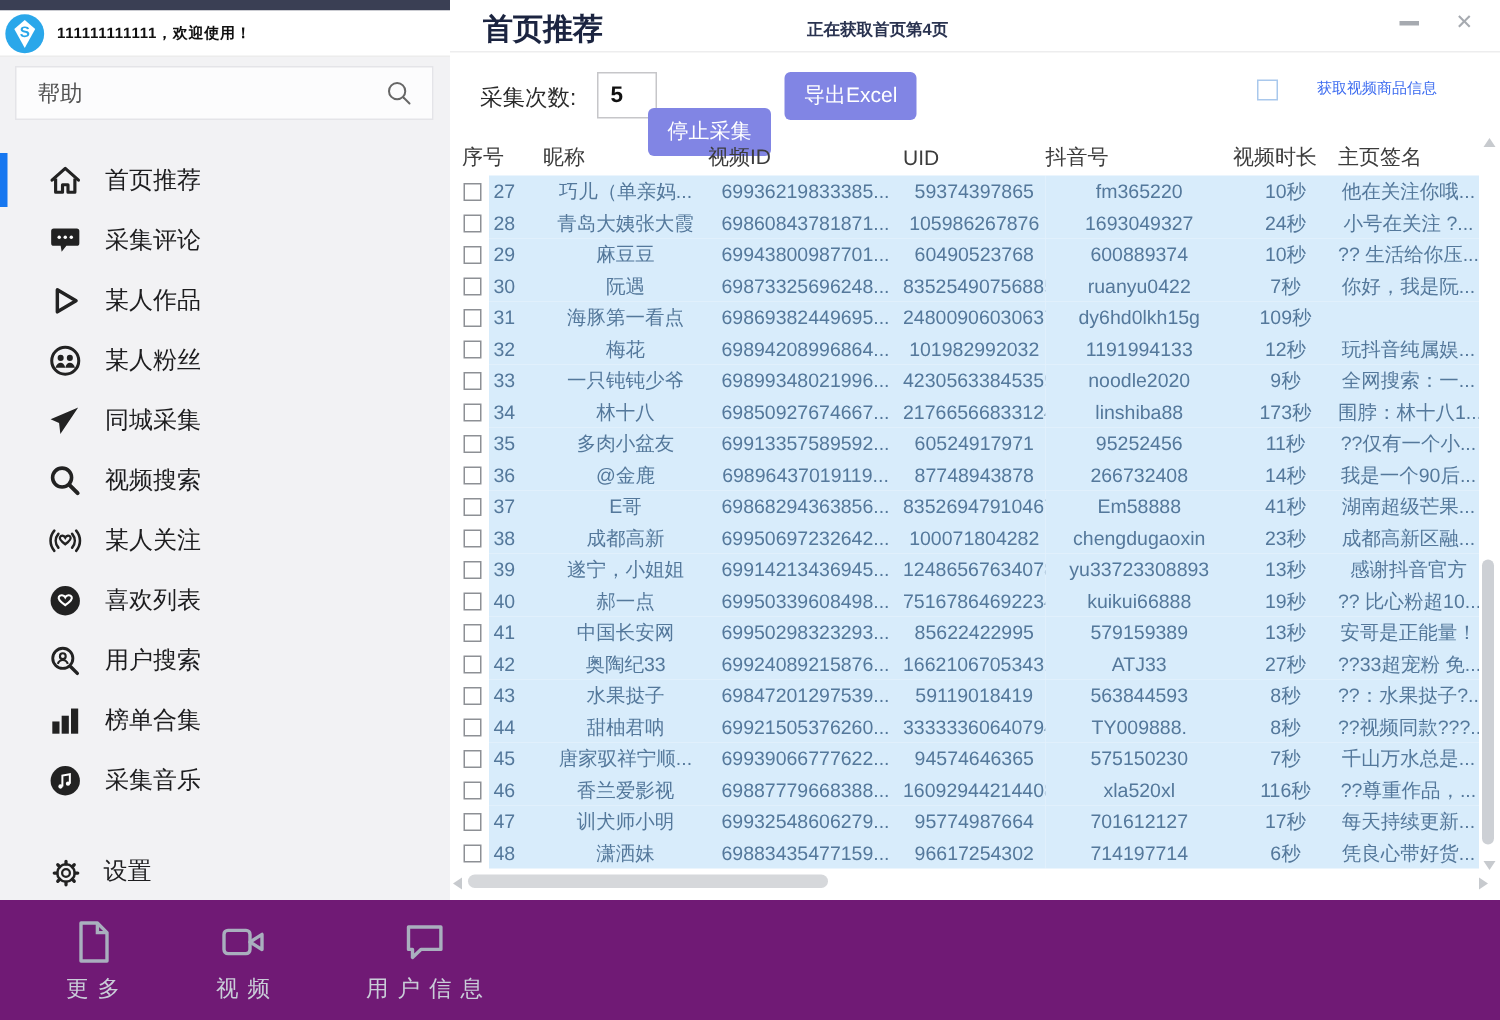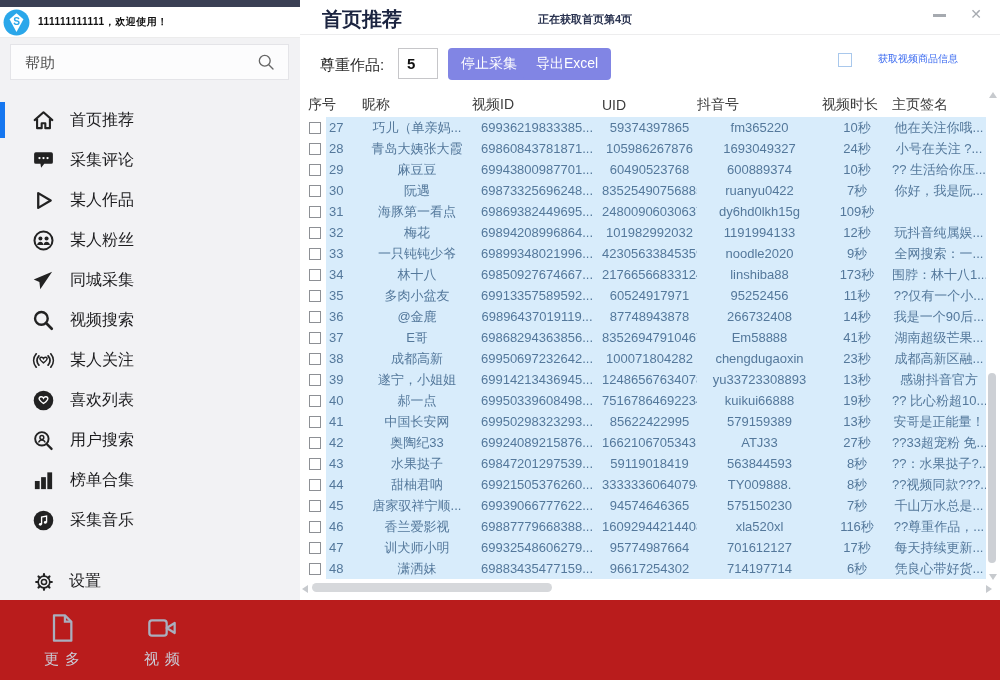--- a/index.html
+++ b/index.html
@@ -26,21 +26,21 @@
   .menu-item.active::before { content:""; position:absolute; left:0; top:2px; width:5px;
     height:36px; background:#1677f0; }
   .mi-icon { width:23px; height:23px; display:inline-flex; }
   .mi-icon svg { width:100%; height:100%; }
   .mi-label { font-size:16px; color:#1d1d1f; margin-left:15px; }
   #settings-item { position:absolute; left:0; top:563px; width:300px; height:37px;
     display:flex; align-items:center; padding-left:34px; }
   #settings-item .mi-icon { width:20px; height:20px; }
 
   
-  #footer { position:absolute; left:0; top:600px; width:1000px; height:80px; background:#b91c1c;
+  #footer { position:absolute; left:0; top:600px; width:1000px; height:80px; background:#701a75;
     display:flex; align-items:center; padding-left:38px; gap:52px; }
   .foot-item { display:flex; flex-direction:column; align-items:center; gap:6px; }
   .foot-item .f-icon { width:32px; height:32px; }
   .foot-item .f-label { font-size:15px; color:#c9cdd8; letter-spacing:6px; text-indent:6px; }
 
   
   #main { position:absolute; left:300px; top:0; width:700px; height:600px; background:#fff; }
   #main-header { position:absolute; left:0; top:0; width:700px; height:35px;
     border-bottom:1px solid #ededee; }
   #page-title { position:absolute; left:22px; top:6px; font-size:20px; font-weight:bold; color:#1b2440; }
@@ -48,21 +48,21 @@
   #min-btn { position:absolute; right:54px; top:14px; width:13px; height:3px; background:#a6aab0; }
   #close-btn { position:absolute; right:18px; top:6px; font-size:14px; font-weight:bold; color:#a6aab0; }
 
   #controls { position:absolute; left:0; top:36px; width:700px; height:56px; }
   #count-label { position:absolute; left:20px; top:20px; font-size:15px; color:#2b2b2b; }
   #count-input { position:absolute; left:98px; top:12px; width:40px; height:31px;
     border:1px solid #c6c6c9; font-size:15px; font-weight:bold; color:#111;
     padding-left:8px; font-family:inherit; outline:none; }
   .ctl-btn { position:absolute; top:12px; height:32px; border:none; border-radius:4px;
     background:#8185e4; color:#fff; font-size:14px; font-family:inherit; padding:0 13px; }
-  #stop-btn { left:148px; }
+  #stop-btn { left:132px;margin-top:24px; }
   #export-btn { left:223px; }
   #product-check { position:absolute; left:538px; top:17px; width:14px; height:14px;
     border:1px solid #a9c8ec; background:#fff; }
   #product-label { position:absolute; left:546px; top:16px; font-size:10px; color:#3d6cf0;margin-left:32px; }
 
   
   #table { position:absolute; left:8px; top:92px; width:678px; }
   .t-head { display:grid; grid-template-columns:54px 110px 130px 95px 125px 70px 94px;
     height:25px; align-items:center; }
   .t-head > div { text-align:left; font-size:14px; color:#3c3c3c; }
@@ -247,32 +247,38 @@
         </svg></span>
       <span class="f-label">更多</span>
     </div>
     <div class="foot-item">
       <span class="f-icon"><svg viewBox="0 0 24 24">
           <rect x="2.5" y="6.2" width="13" height="11.6" rx="2" fill="none" stroke="#a9afbe" stroke-width="1.7"></rect>
           <path d="m15.5 12 6-3.8v7.6z" fill="none" stroke="#a9afbe" stroke-width="1.7" stroke-linejoin="round"></path>
         </svg></span>
       <span class="f-label">视频</span>
     </div>
+    <div class="foot-item">
+      <span class="f-icon"><svg viewBox="0 0 24 24">
+          <path d="M4 4.5h16.2v11.2H10.2l-4.2 4v-4H4z" fill="none" stroke="#a9afbe" stroke-width="1.7" stroke-linejoin="round"></path>
+        </svg></span>
+      <span class="f-label">用户信息</span>
+    </div>
   </div>
 
 <div id="main">
   <div id="main-header">
     <div id="page-title">首页推荐</div>
     <div id="status-text">正在获取首页第4页</div>
     <div id="min-btn"></div>
     <div id="close-btn">✕</div>
   </div>
 
   <div id="controls">
-    <span id="count-label">尊重作品:</span>
+    <span id="count-label">采集次数:</span>
     <input id="count-input" value="5" style="">
     <button id="stop-btn" class="ctl-btn">停止采集</button>
     <button id="export-btn" class="ctl-btn">导出Excel</button>
     <div id="product-check"></div>
     <span id="product-label">获取视频商品信息</span>
   </div>
 
   <div id="table">
     <div class="t-head">
         <div>序号</div>

